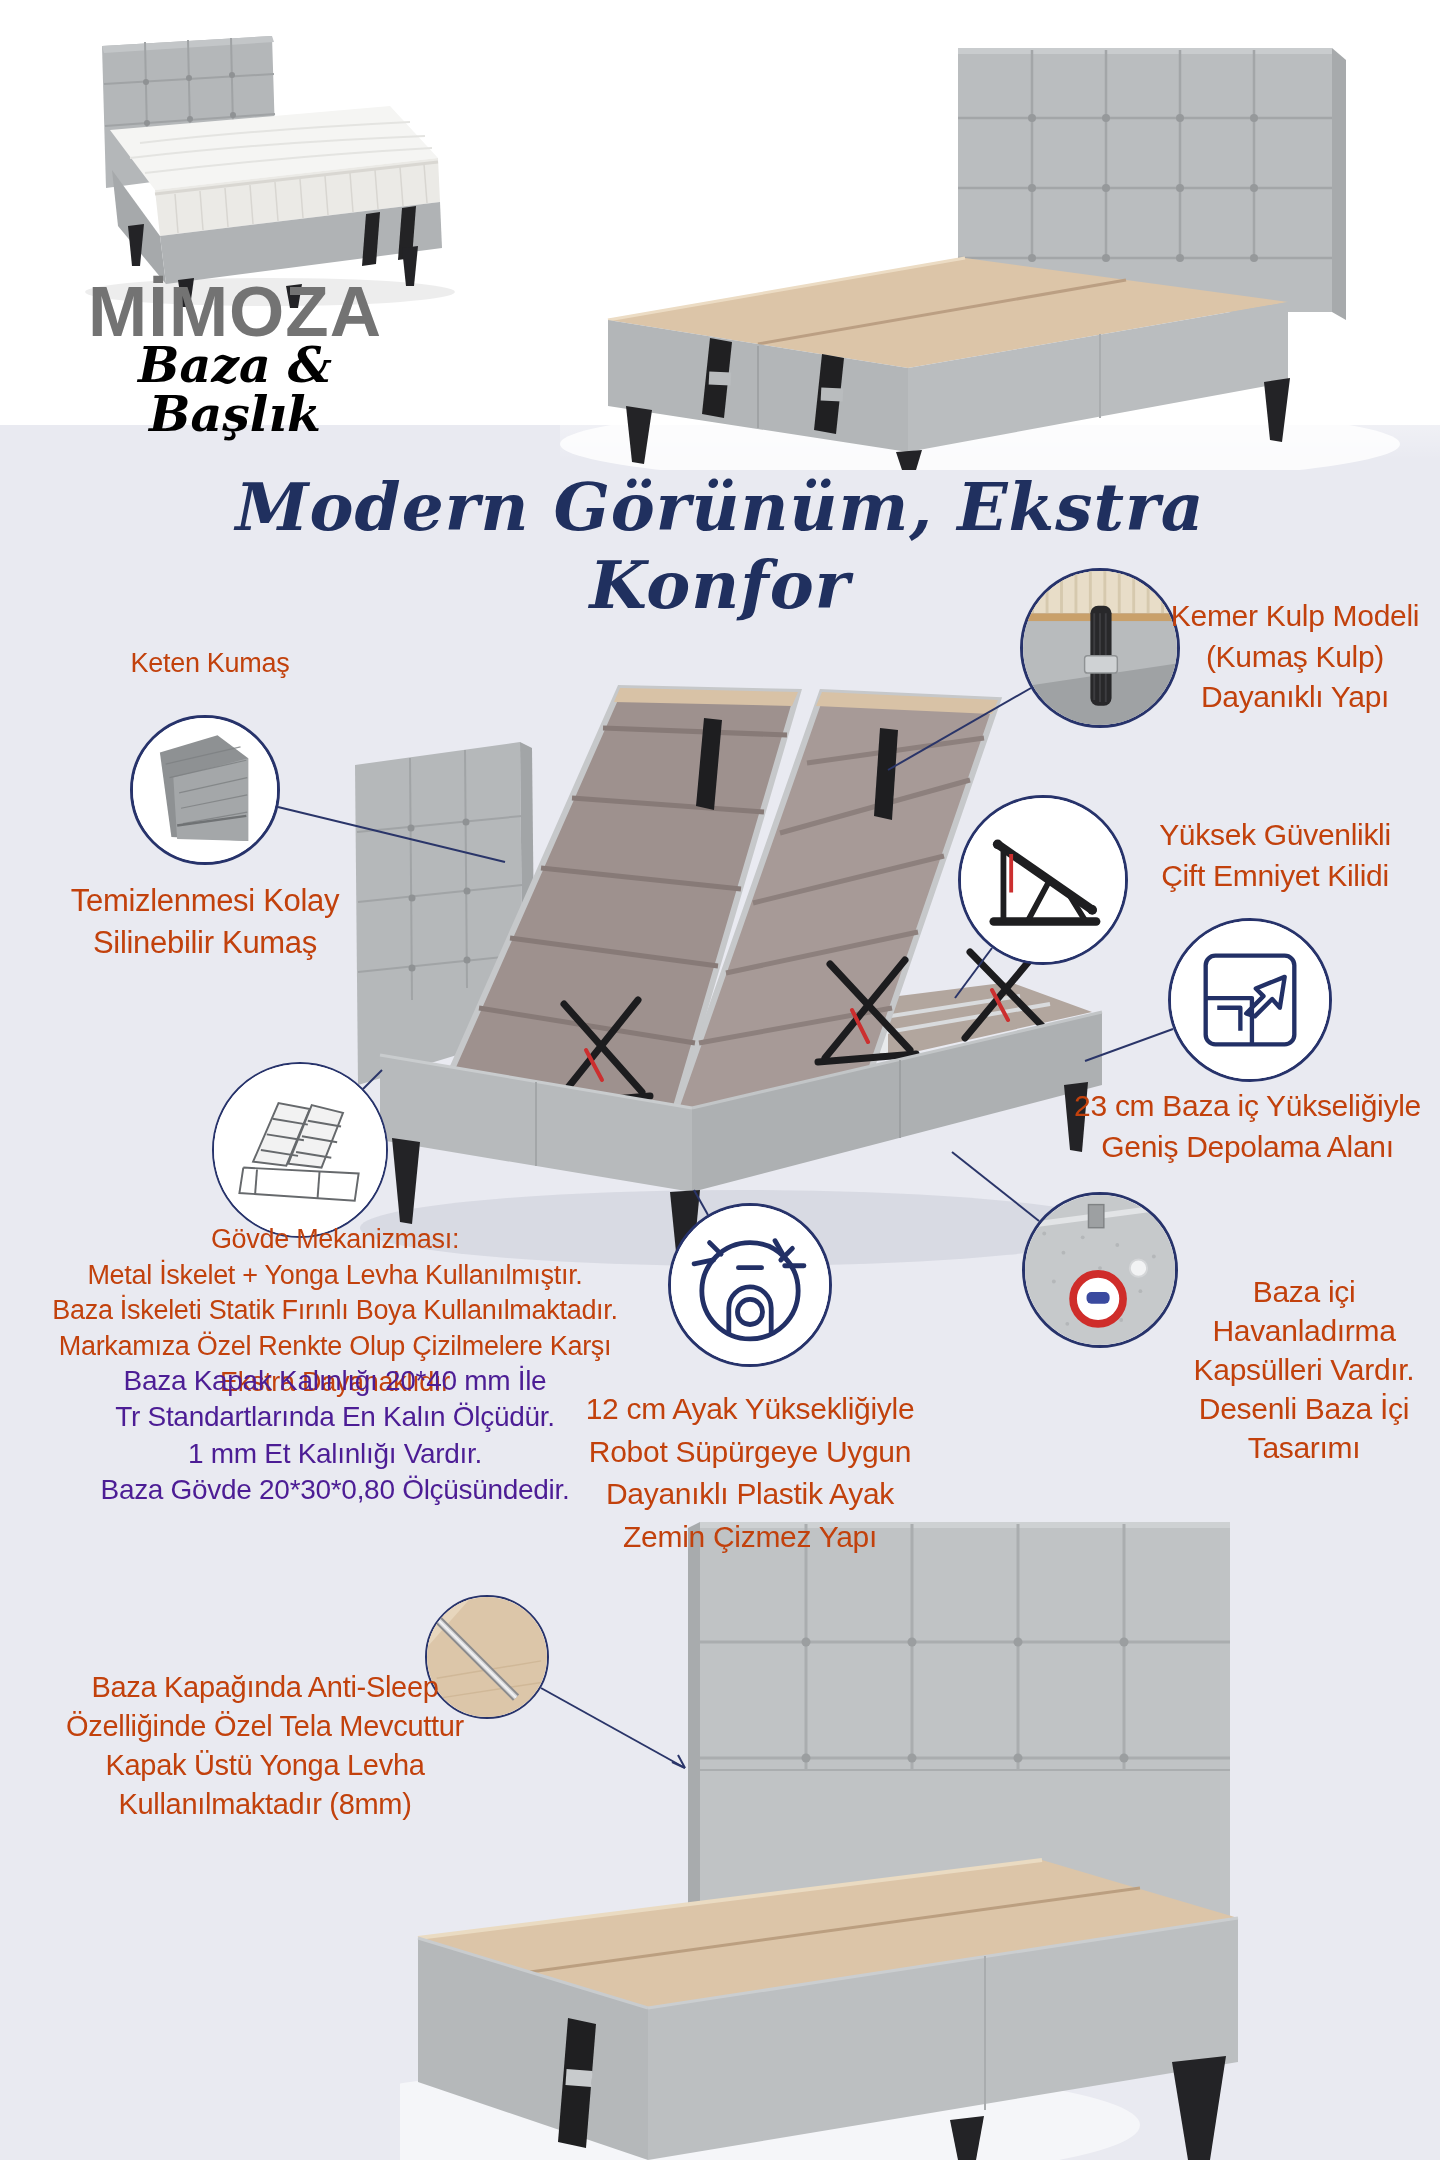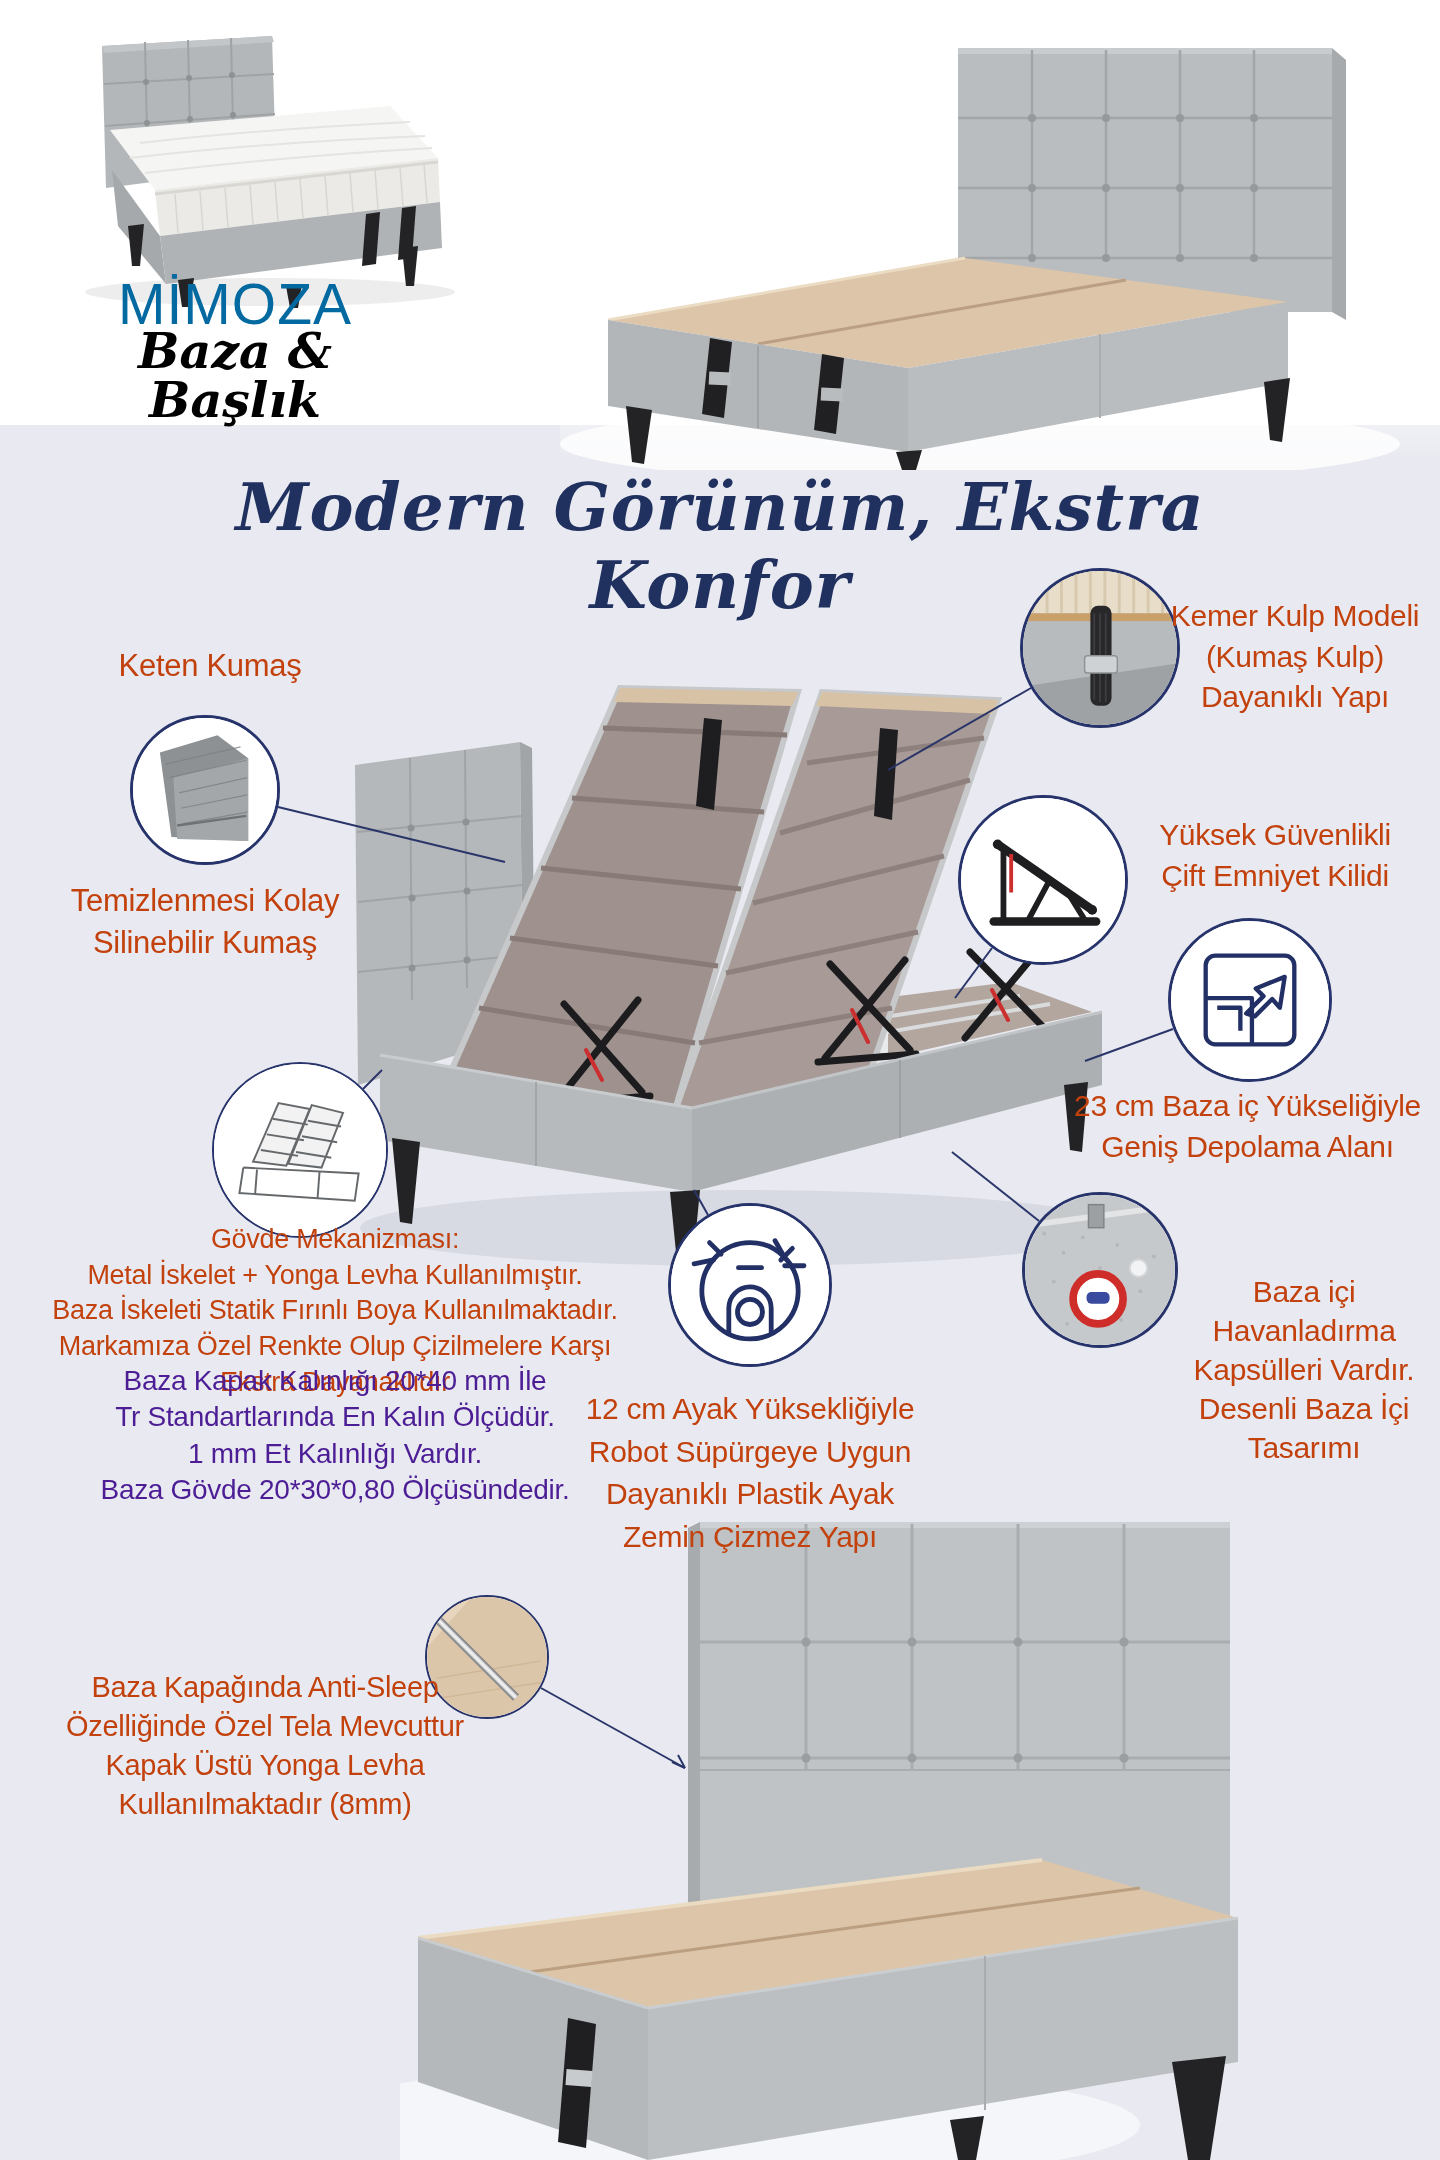--- a/index.html
+++ b/index.html
@@ -10,21 +10,21 @@
   }
   .bg-lower{position:absolute;left:0;top:425px;width:1440px;height:1735px;background:#e9eaf1;}
   .layer{position:absolute;left:0;top:0;}
   .red-text{color:#cc2026;}
   .callout{
     position:absolute;text-align:center;white-space:pre-line;
     color:#c2410c;font-size:30px;line-height:1.35;letter-spacing:-0.3px;
   }
   .logo-wrap{position:absolute;left:60px;top:276px;width:350px;text-align:center;}
   .logo-name{
-    font-size:57px;font-weight:normal;color:#0369a1;letter-spacing:1px;line-height:1;
+    font-size:71px;font-weight:bold;color:#737373;letter-spacing:1px;line-height:1;
   }
   .logo-tagline{
     font-family:"DejaVu Serif",serif;font-style:italic;font-weight:bold;
     font-size:49px;color:#000000;line-height:1;margin-top:-6px;
   }
   .main-title{
     position:absolute;left:100px;top:468px;width:1240px;text-align:center;
     font-family:"DejaVu Serif",serif;font-style:italic;font-weight:bold;
     font-size:66px;color:#20305f;letter-spacing:1px;
   }
@@ -436,21 +436,21 @@
       <g stroke="#cbb291" stroke-width="1.5" opacity="0.7">
         <line x1="10" y1="84" x2="118" y2="66"></line>
           <line x1="16" y1="104" x2="120" y2="88"></line>
       </g>
       <line x1="8" y1="20" x2="92" y2="104" stroke="#8b8b8d" stroke-width="9"></line>
       <line x1="8" y1="20" x2="92" y2="104" stroke="#d6d7d9" stroke-width="5"></line>
       <line x1="8" y1="20" x2="92" y2="104" stroke="#f2f2f3" stroke-width="2"></line>
     </svg>
   </div>
 
-  <div class="callout" style="left:55px;top:645px;width:310px;font-size:31px;">Keten Kumaş</div>
+  <div class="callout" style="left:55px;top:645px;width:310px;font-size:27px;">Keten Kumaş</div>
 
   <div class="callout" style="left:15px;top:880px;width:380px;font-size:31px;">Temizlenmesi Kolay
 Silinebilir Kumaş</div>
 
   <div class="callout" style="left:1150px;top:596px;width:290px;">Kemer Kulp Modeli
 (Kumaş Kulp)
 Dayanıklı Yapı</div>
 
   <div class="callout" style="left:1125px;top:815px;width:300px;">Yüksek Güvenlikli
 Çift Emniyet Kilidi</div>

